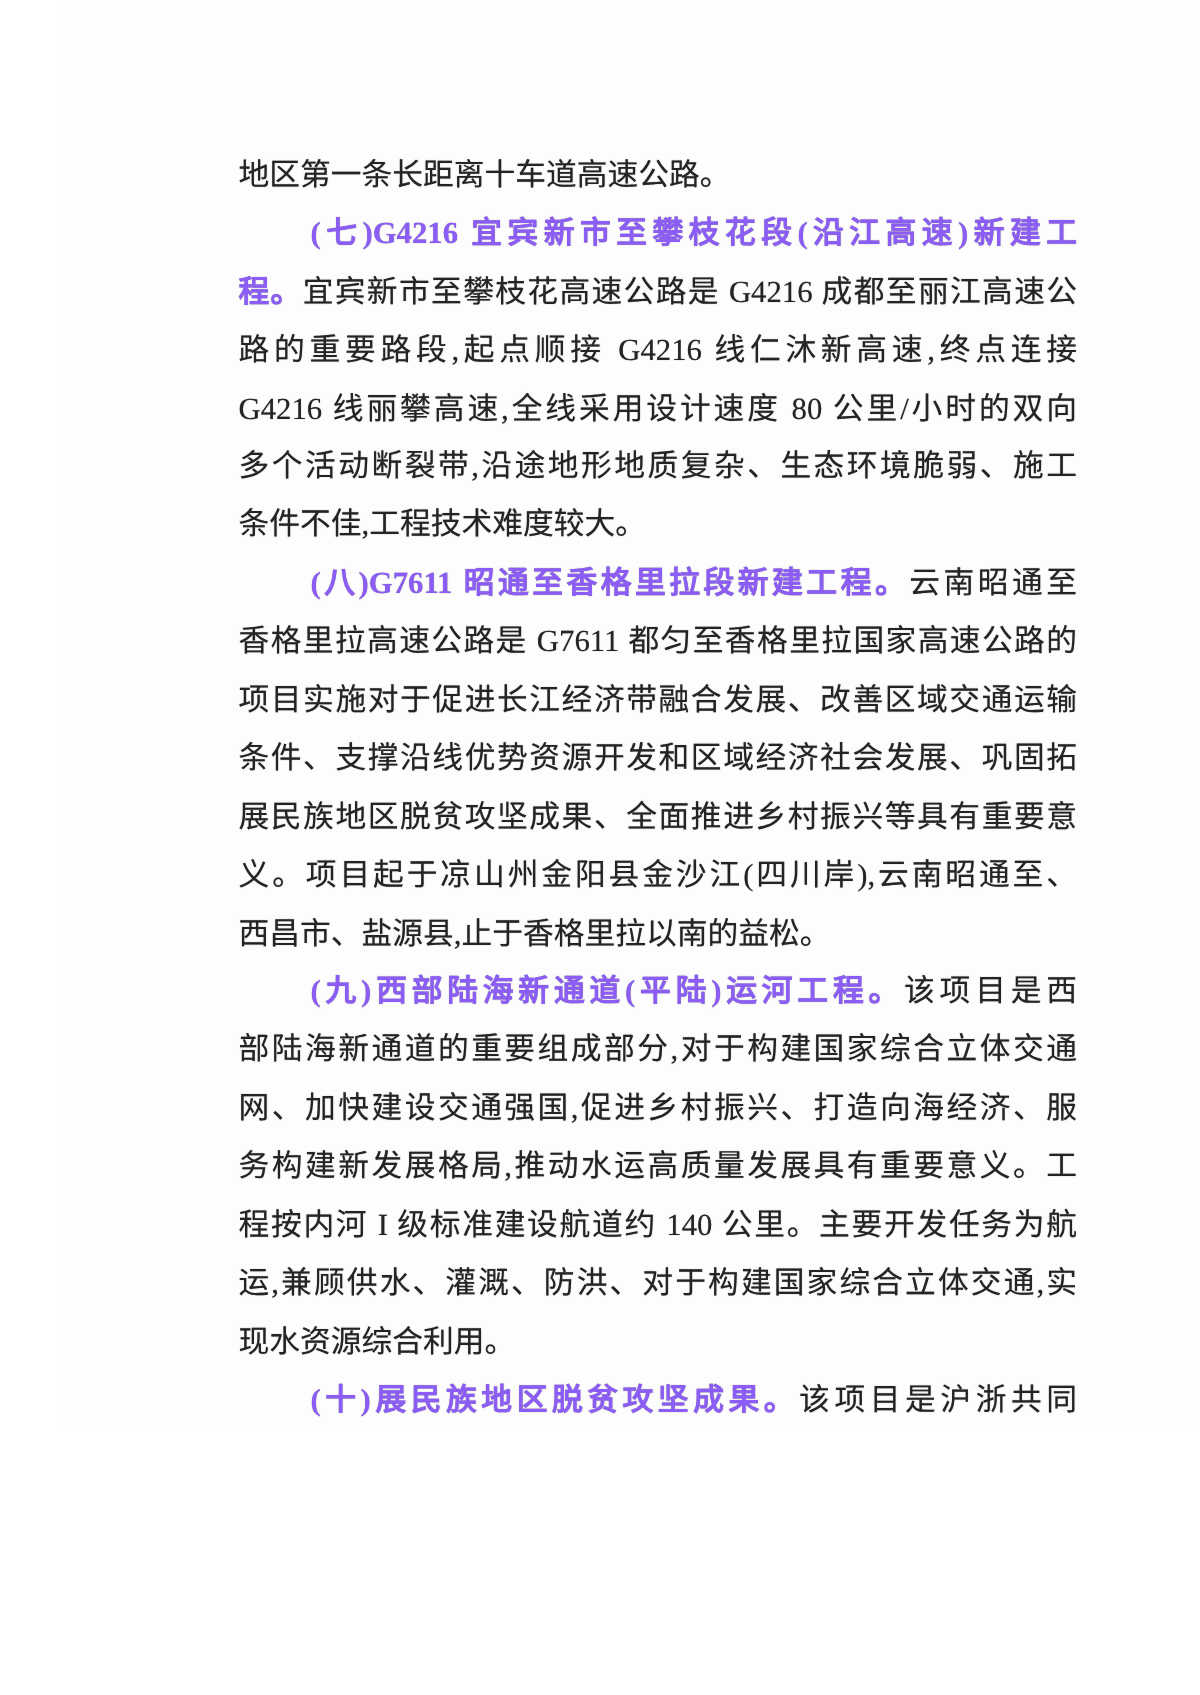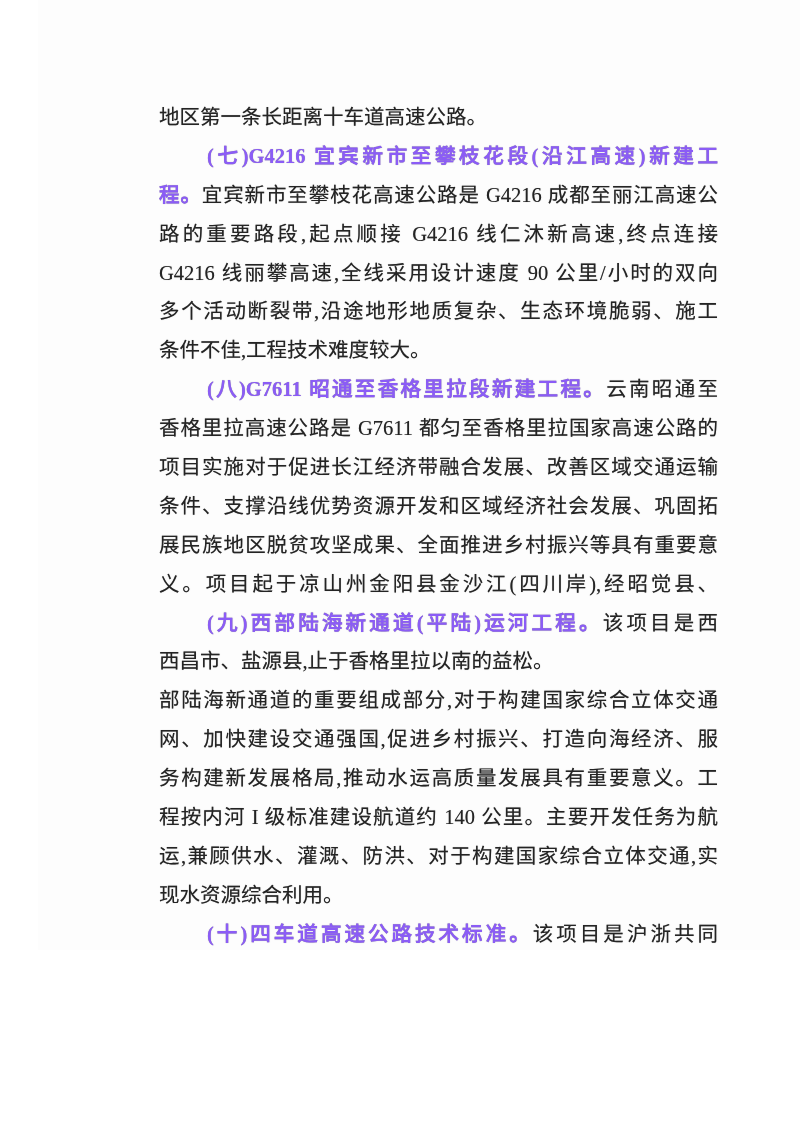--- a/index.html
+++ b/index.html
@@ -63,33 +63,33 @@
 </style>
 </head>
 <body>
 
 <div class="page" style="background: rgb(253, 253, 253); color: rgb(36, 36, 36);">
   <div class="text-block">
       <div class="doc-line"><span class="seg-bold"></span><span class="seg-regular">地区第一条长距离十车道高速公路。</span></div>
       <div class="doc-line fill indent"><span class="seg-bold">(七)G4216 宜宾新市至攀枝花段(沿江高速)新建工</span><span class="seg-regular"></span></div>
       <div class="doc-line fill"><span class="seg-bold">程。</span><span class="seg-regular">宜宾新市至攀枝花高速公路是 G4216 成都至丽江高速公</span></div>
       <div class="doc-line fill"><span class="seg-bold"></span><span class="seg-regular">路的重要路段,起点顺接 G4216 线仁沐新高速,终点连接</span></div>
-      <div class="doc-line fill"><span class="seg-bold"></span><span class="seg-regular">G4216 线丽攀高速,全线采用设计速度 90 公里/小时的双向</span></div>
+      <div class="doc-line fill"><span class="seg-bold"></span><span class="seg-regular">G4216 线丽攀高速,全线采用设计速度 80 公里/小时的双向</span></div>
       <div class="doc-line fill"><span class="seg-bold"></span><span class="seg-regular">多个活动断裂带,沿途地形地质复杂、生态环境脆弱、施工</span></div>
       <div class="doc-line"><span class="seg-bold"></span><span class="seg-regular">条件不佳,工程技术难度较大。</span></div>
       <div class="doc-line fill indent"><span class="seg-bold">(八)G7611 昭通至香格里拉段新建工程。</span><span class="seg-regular">云南昭通至</span></div>
       <div class="doc-line fill"><span class="seg-bold"></span><span class="seg-regular">香格里拉高速公路是 G7611 都匀至香格里拉国家高速公路的</span></div>
       <div class="doc-line fill"><span class="seg-bold"></span><span class="seg-regular">项目实施对于促进长江经济带融合发展、改善区域交通运输</span></div>
       <div class="doc-line fill"><span class="seg-bold"></span><span class="seg-regular">条件、支撑沿线优势资源开发和区域经济社会发展、巩固拓</span></div>
       <div class="doc-line fill"><span class="seg-bold"></span><span class="seg-regular">展民族地区脱贫攻坚成果、全面推进乡村振兴等具有重要意</span></div>
-      <div class="doc-line fill"><span class="seg-bold"></span><span class="seg-regular">义。项目起于凉山州金阳县金沙江(四川岸),经昭觉县、</span></div>
+      <div class="doc-line fill"><span class="seg-bold"></span><span class="seg-regular">义。项目起于凉山州金阳县金沙江(四川岸),云南昭通至、</span></div>
+      <div class="doc-line"><span class="seg-bold"></span><span class="seg-regular">西昌市、盐源县,止于香格里拉以南的益松。</span></div>
       <div class="doc-line fill indent"><span class="seg-bold">(九)西部陆海新通道(平陆)运河工程。</span><span class="seg-regular">该项目是西</span></div>
-      <div class="doc-line"><span class="seg-bold"></span><span class="seg-regular">西昌市、盐源县,止于香格里拉以南的益松。</span></div>
       <div class="doc-line fill"><span class="seg-bold"></span><span class="seg-regular">部陆海新通道的重要组成部分,对于构建国家综合立体交通</span></div>
       <div class="doc-line fill"><span class="seg-bold"></span><span class="seg-regular">网、加快建设交通强国,促进乡村振兴、打造向海经济、服</span></div>
       <div class="doc-line fill"><span class="seg-bold"></span><span class="seg-regular">务构建新发展格局,推动水运高质量发展具有重要意义。工</span></div>
       <div class="doc-line fill"><span class="seg-bold"></span><span class="seg-regular">程按内河 I 级标准建设航道约 140 公里。主要开发任务为航</span></div>
       <div class="doc-line fill"><span class="seg-bold"></span><span class="seg-regular">运,兼顾供水、灌溉、防洪、对于构建国家综合立体交通,实</span></div>
       <div class="doc-line"><span class="seg-bold"></span><span class="seg-regular">现水资源综合利用。</span></div>
-      <div class="doc-line fill indent"><span class="seg-bold">(十)四车道高速公路技术标准。</span><span class="seg-regular">该项目是沪浙共同</span></div>
+      <div class="doc-line fill indent"><span class="seg-bold">(十)展民族地区脱贫攻坚成果。</span><span class="seg-regular">该项目是沪浙共同</span></div>
     </div>
   <div class="page-number">10</div>
 </div>
 
 </body></html>

